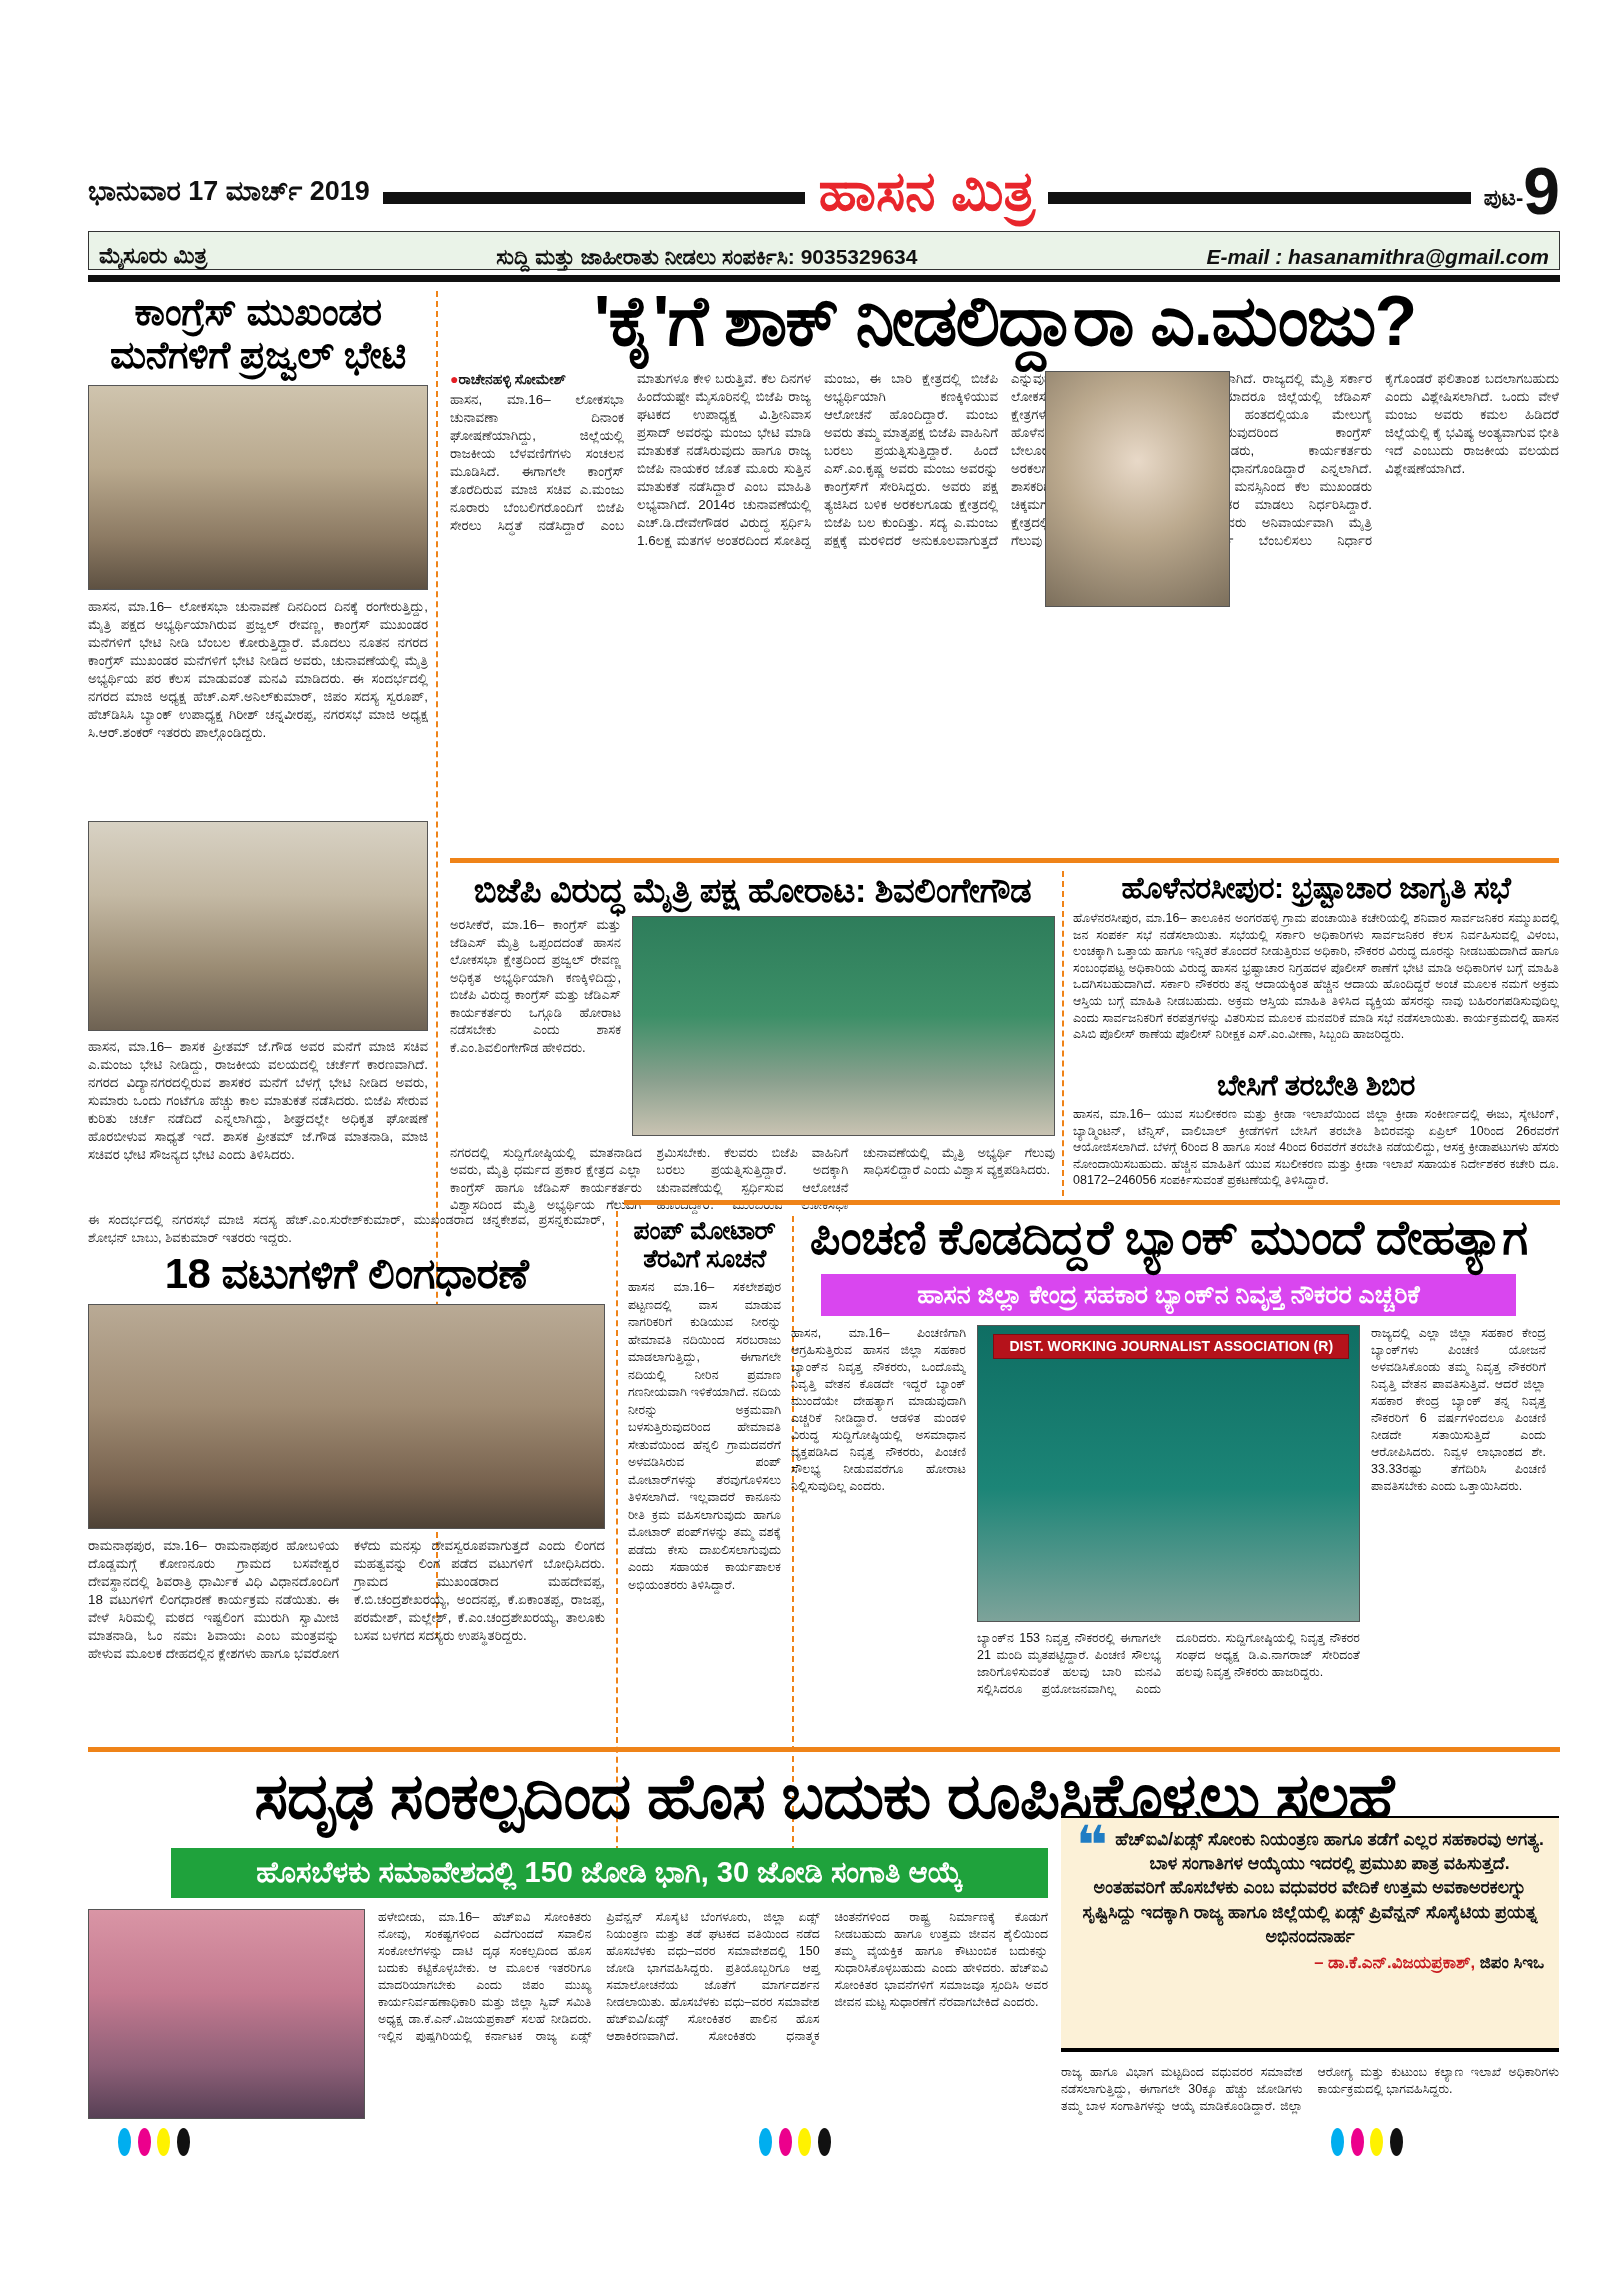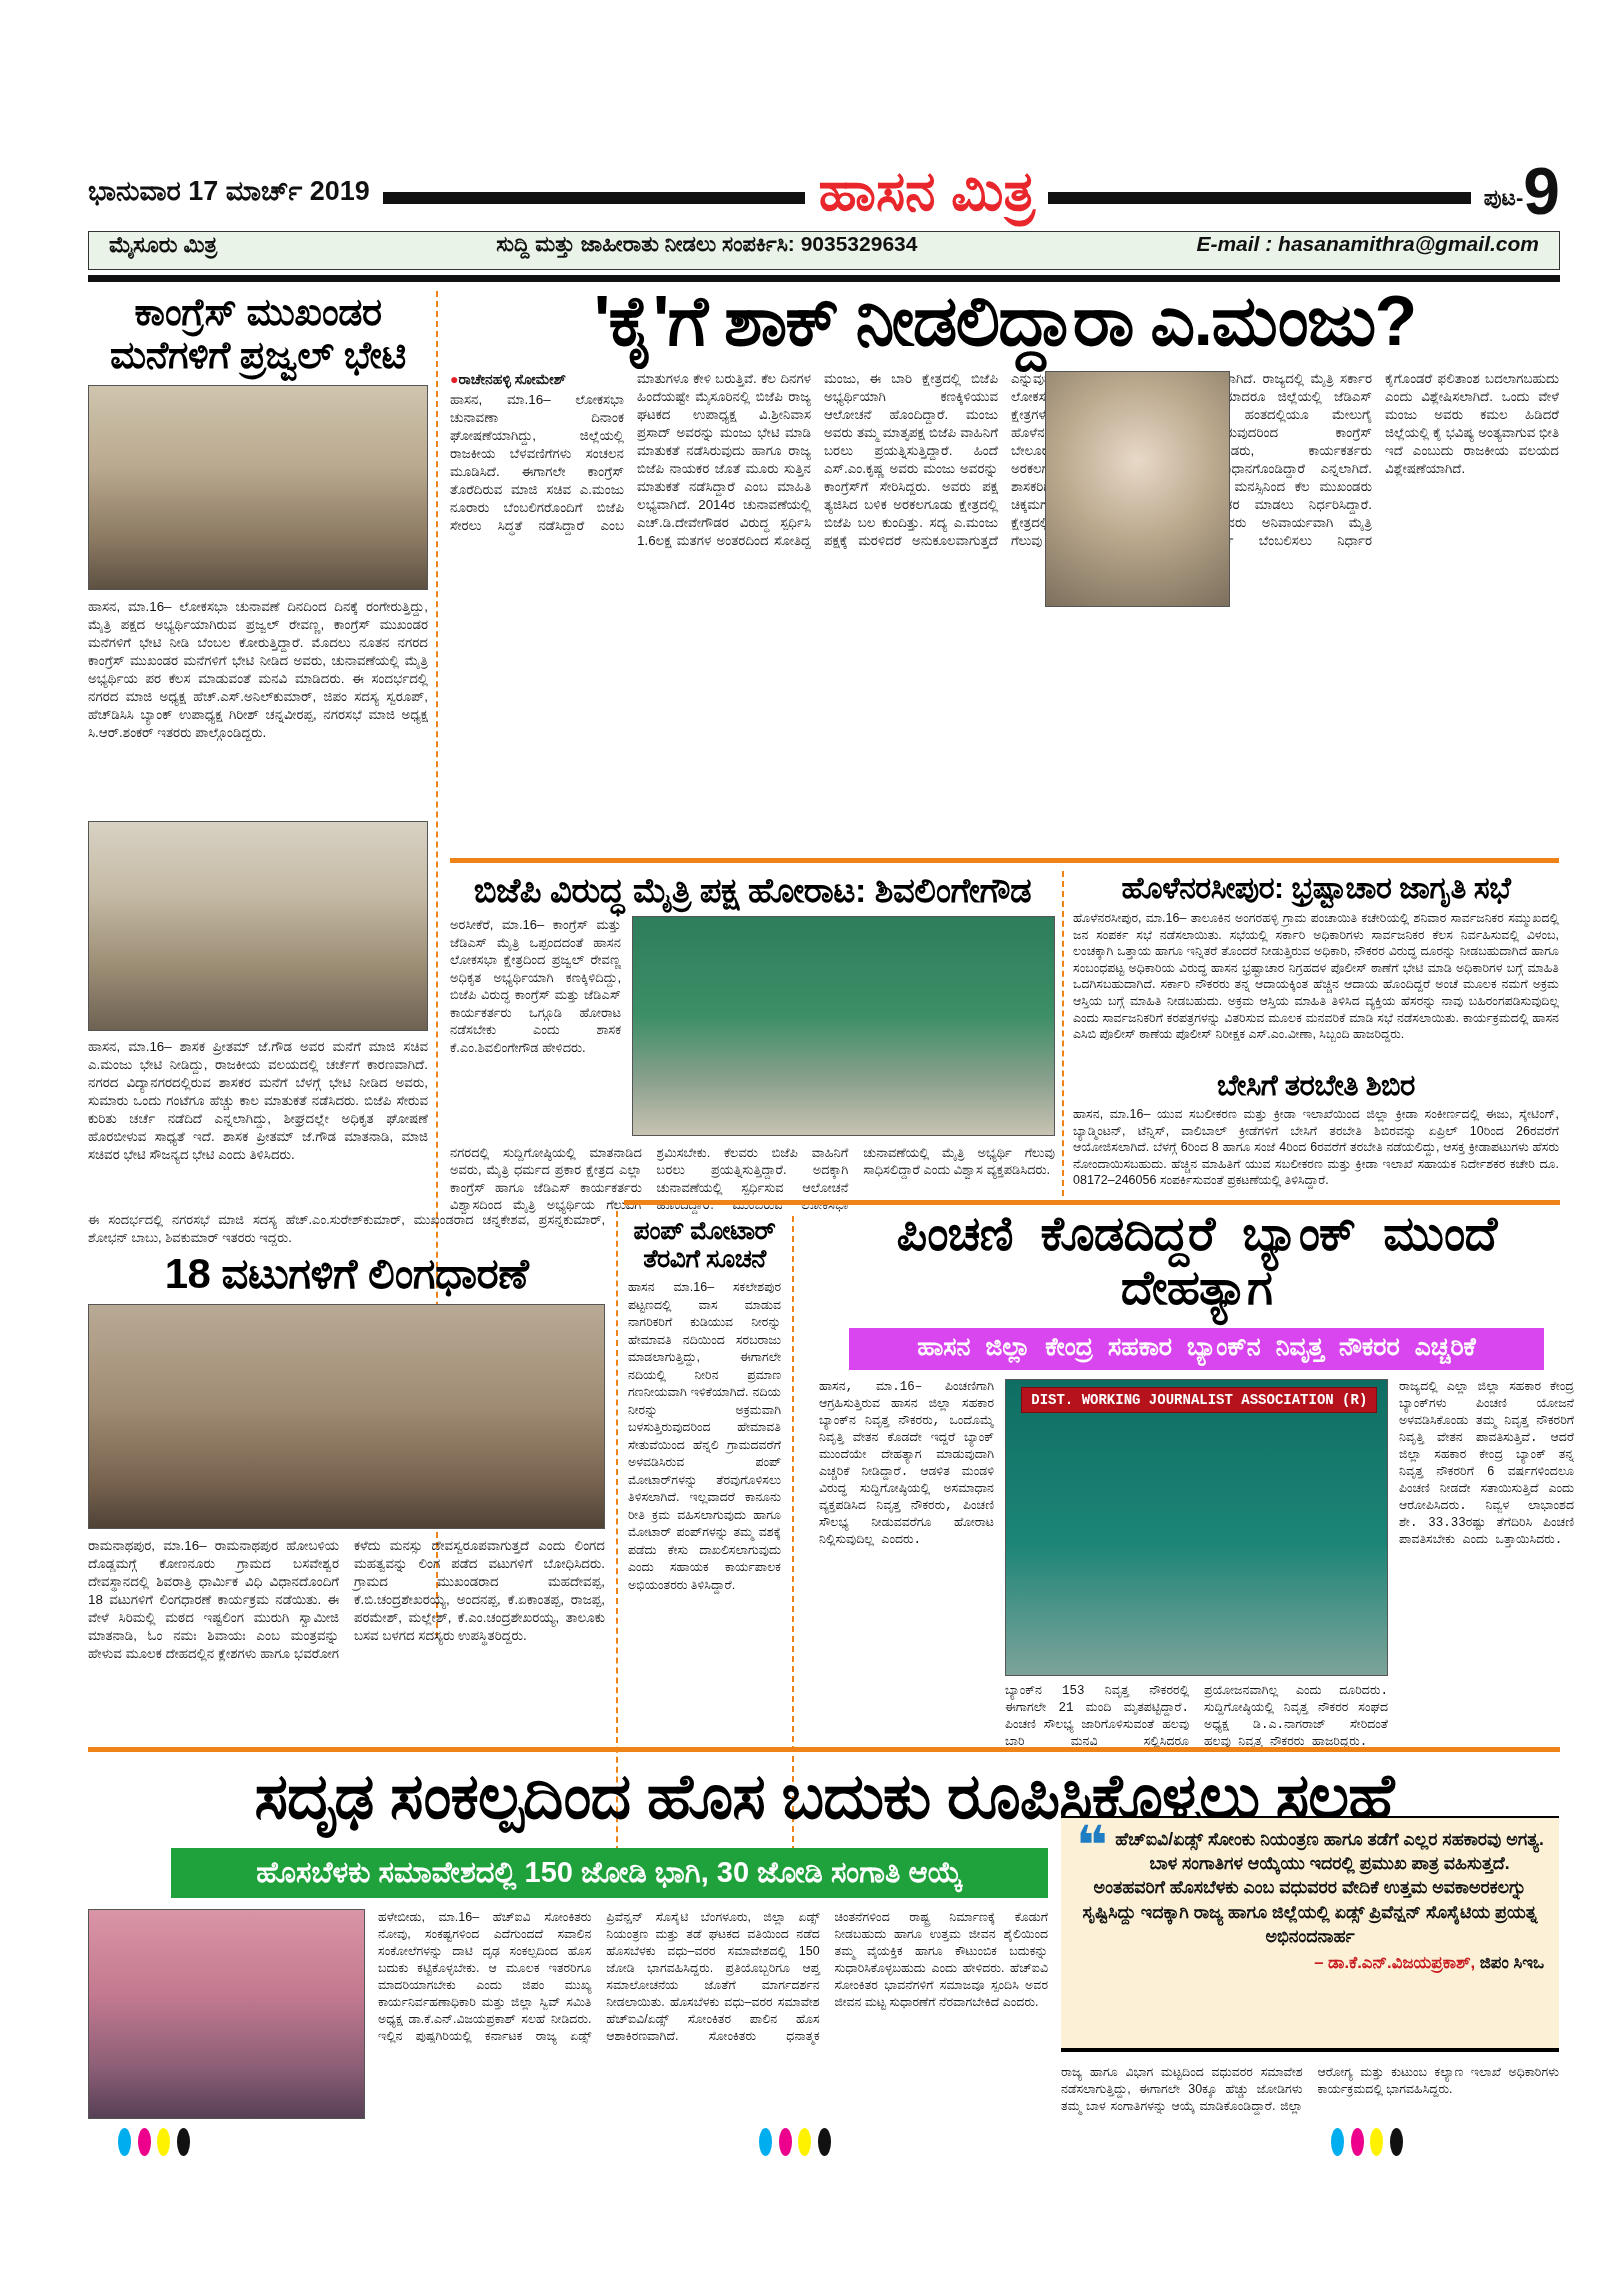--- a/index.html
+++ b/index.html
@@ -20,22 +20,22 @@
   .photo{border:0.9px solid #555;box-sizing:border-box;position:relative;overflow:hidden;}
   .clip{overflow:hidden;}
   
   .header-row{display:flex;align-items:center;gap:13px;}
   .mast-bar{height:12px;background:#111;flex:1 1 auto;margin-top:13px;}
   .masthead{font-size:55px;font-weight:900;color:var(--masthead_red);white-space:nowrap;line-height:1;}
   .date-txt{font-size:27px;font-weight:bold;white-space:nowrap;}
   .pageblock{display:flex;align-items:flex-end;white-space:nowrap;}
   .page-label{font-size:22px;font-weight:bold;margin-bottom:7.4px;}
   .page-num{font-size:66px;font-weight:900;line-height:0.8;}
-  .contactbar{background:#eaf3e8;border:0.9px solid #333;display:flex;align-items:flex-start;
-    justify-content:space-between;padding:0 20px;box-sizing:border-box;}
+  .contactbar{background:#eaf3e8;border:0.9px solid #333;display:flex;align-items:flex-end;
+    justify-content:space-between;padding:0 10px;box-sizing:border-box;}
   .contactbar .cb{font-weight:bold;}
   .black-rule{background:#111;}
   .o-rule{background:var(--rule_orange);}
   .vdash{border-left:2.8px dashed var(--rule_orange);}
   
   .strip{color:#fff;font-weight:bold;display:flex;align-items:center;justify-content:center;text-align:center;}
   .strip.red{background:var(--strip_red);}
   .strip.black{background:#d946ef;}
   .strip.green{background:var(--strip_green);}
   .bodytxt{color:#141414;}
@@ -139,21 +139,21 @@
   <div class="cols2 bodytxt just clip" style="font-size:13.4px;line-height:18px;height:293px;margin-top:7.4px;">ರಾಮನಾಥಪುರ, ಮಾ.16– ರಾಮನಾಥಪುರ ಹೋಬಳಿಯ ದೊಡ್ಡಮಗ್ಗೆ ಕೋಣನೂರು ಗ್ರಾಮದ ಬಸವೇಶ್ವರ ದೇವಸ್ಥಾನದಲ್ಲಿ ಶಿವರಾತ್ರಿ ಧಾರ್ಮಿಕ ವಿಧಿ ವಿಧಾನದೊಂದಿಗೆ 18 ವಟುಗಳಿಗೆ ಲಿಂಗಧಾರಣೆ ಕಾರ್ಯಕ್ರಮ ನಡೆಯಿತು. ಈ ವೇಳೆ ಸಿರಿಮಲ್ಲಿ ಮಠದ ಇಷ್ಟಲಿಂಗ ಮುರುಗಿ ಸ್ವಾಮೀಜಿ ಮಾತನಾಡಿ, ಓಂ ನಮಃ ಶಿವಾಯಃ ಎಂಬ ಮಂತ್ರವನ್ನು ಹೇಳುವ ಮೂಲಕ ದೇಹದಲ್ಲಿನ ಕ್ಲೇಶಗಳು ಹಾಗೂ ಭವರೋಗ ಕಳೆದು ಮನಸ್ಸು ದೇವಸ್ವರೂಪವಾಗುತ್ತದೆ ಎಂದು ಲಿಂಗದ ಮಹತ್ವವನ್ನು ಲಿಂಗ ಪಡೆದ ವಟುಗಳಿಗೆ ಬೋಧಿಸಿದರು. ಗ್ರಾಮದ ಮುಖಂಡರಾದ ಮಹದೇವಪ್ಪ, ಕೆ.ಬಿ.ಚಂದ್ರಶೇಖರಯ್ಯ, ಅಂದನಪ್ಪ, ಕೆ.ಏಕಾಂತಪ್ಪ, ರಾಜಪ್ಪ, ಪರಮೇಶ್, ಮಲ್ಲೇಶ್, ಕೆ.ಎಂ.ಚಂದ್ರಶೇಖರಯ್ಯ, ತಾಲೂಕು ಬಸವ ಬಳಗದ ಸದಸ್ಯರು ಉಪಸ್ಥಿತರಿದ್ದರು.</div>
 </div>
 <div class="abs vdash" style="left:616px;top:1211px;height:651px;width:0;"></div>
 
 <div class="abs" style="left:628px;top:1216px;width:153px;height:646px;">
   <div class="hl" style="font-size:25px;">ಪಂಪ್ ಮೋಟಾರ್ ತೆರವಿಗೆ ಸೂಚನೆ</div>
   <div class="bodytxt just clip" style="font-size:12.5px;line-height:17.5px;height:554px;margin-top:7.4px;">ಹಾಸನ ಮಾ.16– ಸಕಲೇಶಪುರ ಪಟ್ಟಣದಲ್ಲಿ ವಾಸ ಮಾಡುವ ನಾಗರಿಕರಿಗೆ ಕುಡಿಯುವ ನೀರನ್ನು ಹೇಮಾವತಿ ನದಿಯಿಂದ ಸರಬರಾಜು ಮಾಡಲಾಗುತ್ತಿದ್ದು, ಈಗಾಗಲೇ ನದಿಯಲ್ಲಿ ನೀರಿನ ಪ್ರಮಾಣ ಗಣನೀಯವಾಗಿ ಇಳಿಕೆಯಾಗಿದೆ. ನದಿಯ ನೀರನ್ನು ಅಕ್ರಮವಾಗಿ ಬಳಸುತ್ತಿರುವುದರಿಂದ ಹೇಮಾವತಿ ಸೇತುವೆಯಿಂದ ಹೆನ್ನಲಿ ಗ್ರಾಮದವರೆಗೆ ಅಳವಡಿಸಿರುವ ಪಂಪ್ ಮೋಟಾರ್‌ಗಳನ್ನು ತೆರವುಗೊಳಿಸಲು ತಿಳಿಸಲಾಗಿದೆ. ಇಲ್ಲವಾದರೆ ಕಾನೂನು ರೀತಿ ಕ್ರಮ ವಹಿಸಲಾಗುವುದು ಹಾಗೂ ಮೋಟಾರ್ ಪಂಪ್‌ಗಳನ್ನು ತಮ್ಮ ವಶಕ್ಕೆ ಪಡೆದು ಕೇಸು ದಾಖಲಿಸಲಾಗುವುದು ಎಂದು ಸಹಾಯಕ ಕಾರ್ಯಪಾಲಕ ಅಭಿಯಂತರರು ತಿಳಿಸಿದ್ದಾರೆ.</div>
 </div>
 <div class="abs vdash" style="left:792px;top:1216px;height:646px;width:0;"></div>
 
-<div class="abs" style="left:819px;top:1211px;width:755px;height:653px;font-family:Liberation Mono, monospace;">
+<div class="abs" style="left:791px;top:1211px;width:755px;height:653px;">
   <div class="hl" style="font-size:48px;letter-spacing:-0.9px;">ಪಿಂಚಣಿ ಕೊಡದಿದ್ದರೆ ಬ್ಯಾಂಕ್ ಮುಂದೆ ದೇಹತ್ಯಾಗ</div>
   <div class="strip black" style="height:42px;font-size:25px;width:92%;margin:9.2px auto 0 auto;">ಹಾಸನ ಜಿಲ್ಲಾ ಕೇಂದ್ರ ಸಹಕಾರ ಬ್ಯಾಂಕ್‌ನ ನಿವೃತ್ತ ನೌಕರರ ಎಚ್ಚರಿಕೆ</div>
   <div style="display:flex;gap:11px;margin-top:9.2px;">
     <div class="bodytxt just clip" style="width:175px;font-size:12.5px;line-height:17px;height:517px;">ಹಾಸನ, ಮಾ.16– ಪಿಂಚಣಿಗಾಗಿ ಆಗ್ರಹಿಸುತ್ತಿರುವ ಹಾಸನ ಜಿಲ್ಲಾ ಸಹಕಾರ ಬ್ಯಾಂಕ್‌ನ ನಿವೃತ್ತ ನೌಕರರು, ಒಂದೊಮ್ಮೆ ನಿವೃತ್ತಿ ವೇತನ ಕೊಡದೇ ಇದ್ದರೆ ಬ್ಯಾಂಕ್ ಮುಂದೆಯೇ ದೇಹತ್ಯಾಗ ಮಾಡುವುದಾಗಿ ಎಚ್ಚರಿಕೆ ನೀಡಿದ್ದಾರೆ. ಆಡಳಿತ ಮಂಡಳಿ ವಿರುದ್ಧ ಸುದ್ದಿಗೋಷ್ಠಿಯಲ್ಲಿ ಅಸಮಾಧಾನ ವ್ಯಕ್ತಪಡಿಸಿದ ನಿವೃತ್ತ ನೌಕರರು, ಪಿಂಚಣಿ ಸೌಲಭ್ಯ ನೀಡುವವರೆಗೂ ಹೋರಾಟ ನಿಲ್ಲಿಸುವುದಿಲ್ಲ ಎಂದರು.</div>
     <div style="flex:1;display:flex;flex-direction:column;">
       <div class="photo ph-bank" style="width:100%;height:297px;">
         <div class="ph-banner">DIST. WORKING JOURNALIST ASSOCIATION (R)</div>
       </div>
       <div class="cols2 bodytxt just clip" style="font-size:12.5px;line-height:17px;height:201px;margin-top:7.4px;">ಬ್ಯಾಂಕ್‌ನ 153 ನಿವೃತ್ತ ನೌಕರರಲ್ಲಿ ಈಗಾಗಲೇ 21 ಮಂದಿ ಮೃತಪಟ್ಟಿದ್ದಾರೆ. ಪಿಂಚಣಿ ಸೌಲಭ್ಯ ಜಾರಿಗೊಳಿಸುವಂತೆ ಹಲವು ಬಾರಿ ಮನವಿ ಸಲ್ಲಿಸಿದರೂ ಪ್ರಯೋಜನವಾಗಿಲ್ಲ ಎಂದು ದೂರಿದರು. ಸುದ್ದಿಗೋಷ್ಠಿಯಲ್ಲಿ ನಿವೃತ್ತ ನೌಕರರ ಸಂಘದ ಅಧ್ಯಕ್ಷ ಡಿ.ಎ.ನಾಗರಾಜ್ ಸೇರಿದಂತೆ ಹಲವು ನಿವೃತ್ತ ನೌಕರರು ಹಾಜರಿದ್ದರು.</div>
     </div>

